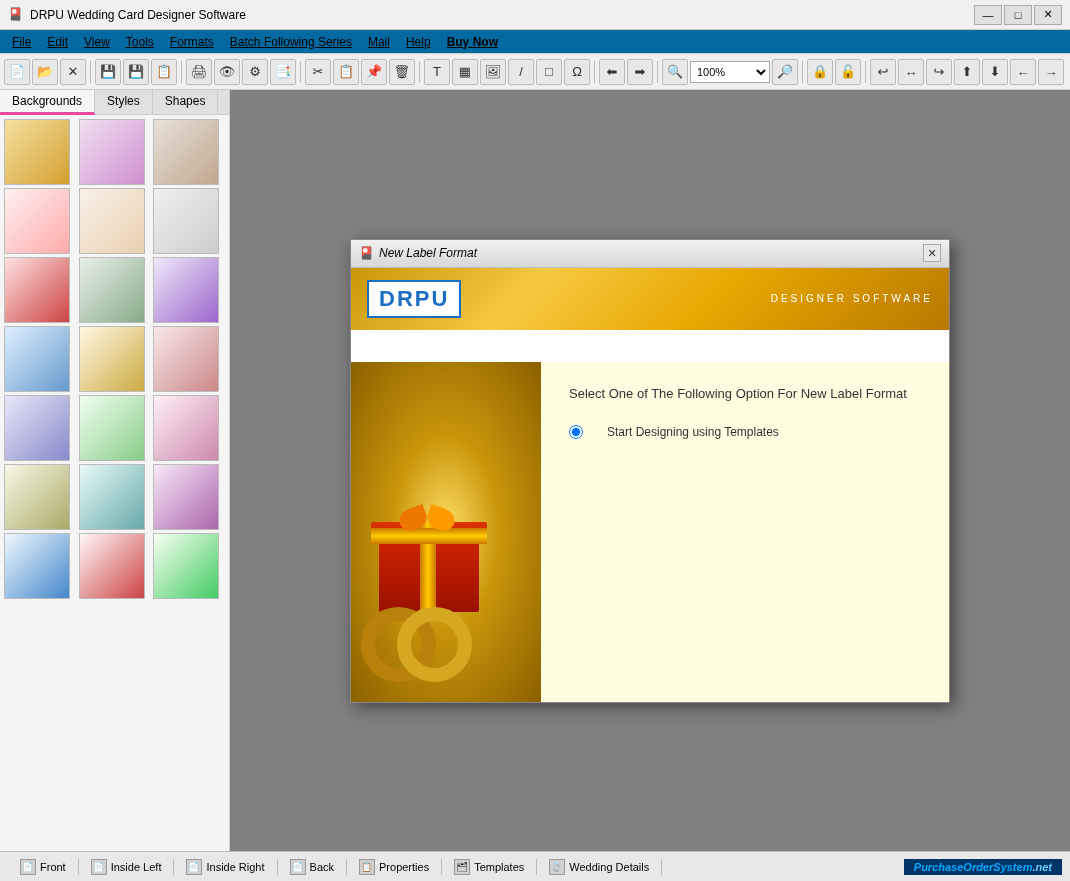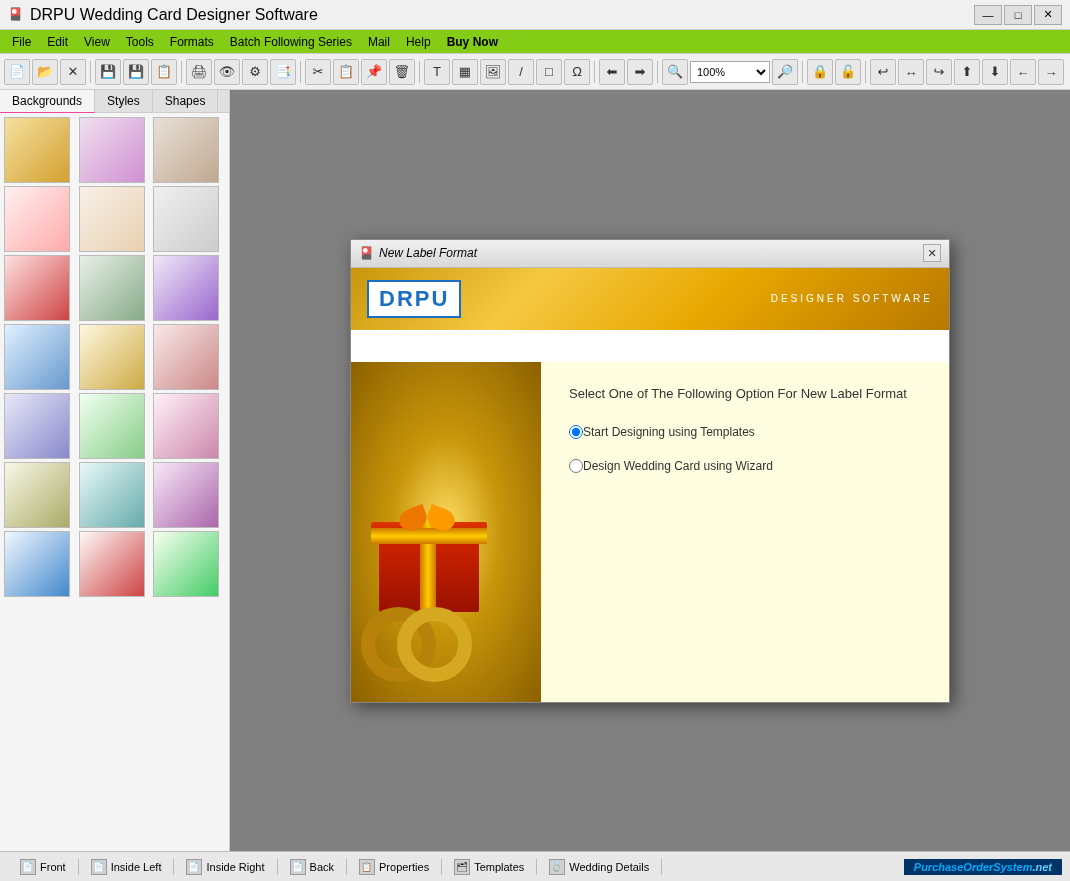--- a/index.html
+++ b/index.html
@@ -9,35 +9,36 @@
     .title-bar {
       background: #f0f0f0;
       height: 30px;
       display: flex;
       align-items: center;
       padding: 0 8px;
       border-bottom: 1px solid #ccc;
       user-select: none;
     }
     .title-bar-icon { width: 16px; height: 16px; margin-right: 6px; }
-    .title-bar-text { flex: 1; font-size: 16px; color: #000; }
+    .title-bar-text { flex: 1; font-size: 12px; color: #000; }
     .title-bar-controls { display: flex; gap: 2px; }
     .title-bar-btn {
       width: 28px; height: 20px; background: #e0e0e0; border: 1px solid #aaa;
       display: flex; align-items: center; justify-content: center; cursor: pointer; font-size: 11px;
     }
 
     
     .menu-bar {
-      background: #84cc16;
+      background: #0369a1;
       height: 24px;
       display: flex;
       align-items: center;
       padding: 0 4px;
       border-bottom: 1px solid #ccc;
+      text-decoration: underline;
     }
     .menu-item {
       padding: 2px 8px;
       cursor: pointer;
       font-size: 12px;
       color: #000;
       border-radius: 2px;
     }
     .menu-item.buy-now { color: #000; font-weight: bold; }
 
@@ -83,21 +84,21 @@
     }
     .panel-tab {
       padding: 4px 12px;
       cursor: pointer;
       font-size: 12px;
       border-right: 1px solid #ccc;
       background: #e0e0e0;
     }
     .panel-tab.active {
       background: #f5f5f5;
-      border-bottom: 1px solid #ec4899;
+      border-bottom: 3px solid #ec4899;
       margin-bottom: -1px;
     }
 
     .panel-scroll {
       overflow-y: auto;
       flex: 1;
       padding: 4px;
     }
     .thumbnail-grid {
       display: grid;
@@ -249,21 +250,21 @@
       gap: 16px;
     }
     .select-label {
       font-size: 13px;
       color: #333;
       margin-bottom: 8px;
     }
     .radio-option {
       display: flex;
       align-items: center;
-      gap: 0;
+      gap: 24px;
       margin-bottom: 4px;
       cursor: pointer;
     }
     .radio-input {
       width: 14px; height: 14px; cursor: pointer;
     }
     .radio-label {
       font-size: 12px;
       color: #333;
       cursor: pointer;
@@ -468,24 +469,20 @@
               <div style="position:absolute; bottom:20px; left:46px; width:75px; height:75px; border-radius:50%; border:14px solid #d4a820; background:transparent;"></div>
             </div>
           </div>
 
           <div class="dialog-right-content">
             <div class="select-label">Select One of The Following Option For New Label Format</div>
             <div class="radio-option">
               <input type="radio" class="radio-input" name="label-format" checked="" style="">
               <label class="radio-label">Start Designing using Templates</label>
             </div>
-            <div class="radio-option">
-              <input type="radio" class="radio-input" name="label-format" style="">
-              <label class="radio-label">Design Wedding Card using Wizard</label>
-            </div>
           </div>
         </div>
 
       </div>
     </div>
   </div>
 </div>
 
 <div class="status-bar">
   <div class="status-item">

